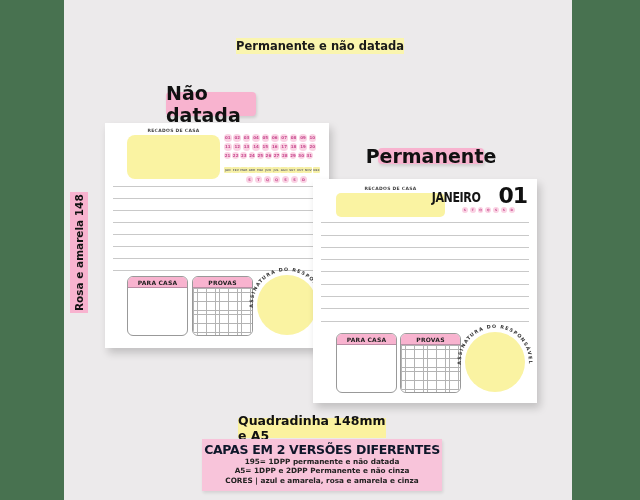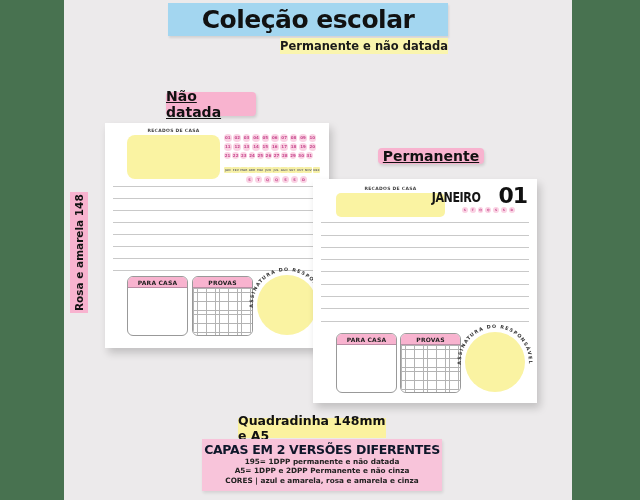--- a/index.html
+++ b/index.html
@@ -3,22 +3,22 @@
 <meta charset="utf-8">
 <style>
   html,body{margin:0;padding:0;background:#ECEAEB;}
   *{box-sizing:border-box;font-family:"DejaVu Sans","Liberation Sans",sans-serif;}
   #stage{position:relative;width:640px;height:500px;background:#ECEAEB;overflow:hidden;}
   .abs{position:absolute;}
   .sidebar{top:0;height:500px;background:#487250;}
   #bar-left{left:0;width:64px;}
   #bar-right{left:572px;width:68px;}
   .banner{left:168px;top:3px;width:280px;height:33px;background:#A3D6F0;display:flex;align-items:center;justify-content:center;font-weight:bold;font-size:25px;color:#111;letter-spacing:-0.5px;box-shadow:1px 2px 2px rgba(0,0,0,.10);}
-  .subtitle{left:236px;top:38px;width:168px;height:16px;background:#FAF5AE;display:flex;align-items:center;justify-content:center;font-weight:bold;font-size:11.5px;color:#1a1a1a;margin-left:44px;}
-  .pink-tag{background:#F8B3CF;color:#111;font-weight:bold;font-size:14px;display:flex;align-items:center;justify-content:center;border-radius:4px;box-shadow:1px 2px 3px rgba(0,0,0,.12);text-decoration:underline;}
+  .subtitle{left:236px;top:38px;width:168px;height:16px;background:#FAF5AE;display:flex;align-items:center;justify-content:center;font-weight:bold;font-size:11.5px;color:#1a1a1a;}
+  .pink-tag{background:#F8B3CF;color:#111;font-weight:bold;font-size:19px;display:flex;align-items:center;justify-content:center;border-radius:4px;box-shadow:1px 2px 3px rgba(0,0,0,.12);}
   #tag-undated{left:166px;top:92px;width:90px;height:24px;}
   #tag-permanent{left:378px;top:148px;width:106px;height:16px;}
   .side-label{left:70px;top:192px;width:18px;height:121px;background:#F8B3CF;writing-mode:vertical-rl;transform:rotate(180deg);display:flex;align-items:center;justify-content:center;font-weight:bold;font-size:10.5px;color:#111;}
   .page{background:#fff;box-shadow:3px 5px 8px rgba(0,0,0,.18);}
   #page-undated{left:105px;top:123px;width:224px;height:225px;z-index:1;}
   #page-permanent{left:313px;top:179px;width:224px;height:224px;z-index:2;}
   .notes-title{font-weight:bold;font-size:4.5px;color:#444;letter-spacing:.3px;text-align:center;}
   .notes-box{background:#FAF3A2;border-radius:8px;}
   .day-row{display:flex;gap:1.8px;margin-bottom:1.6px;}
   .day-row.tight{gap:1.3px;}
@@ -46,23 +46,20 @@
   .covers-line{font-weight:bold;font-size:7.3px;color:#222;line-height:9.3px;}
 </style>
 </head>
 <body>
 
 <div id="stage">
 
   <div class="abs sidebar" id="bar-left"></div>
   <div class="abs sidebar" id="bar-right"></div>
 
-  <div class="abs banner">
-    <span>Coleção escolar</span>
-  </div>
   <div class="abs subtitle">
     <span>Permanente e não datada</span>
   </div>
 
   <div class="abs side-label">
     <span>Rosa e amarela 148</span>
   </div>
 
   <div class="abs pink-tag" id="tag-undated">
     <span>Não datada</span>

